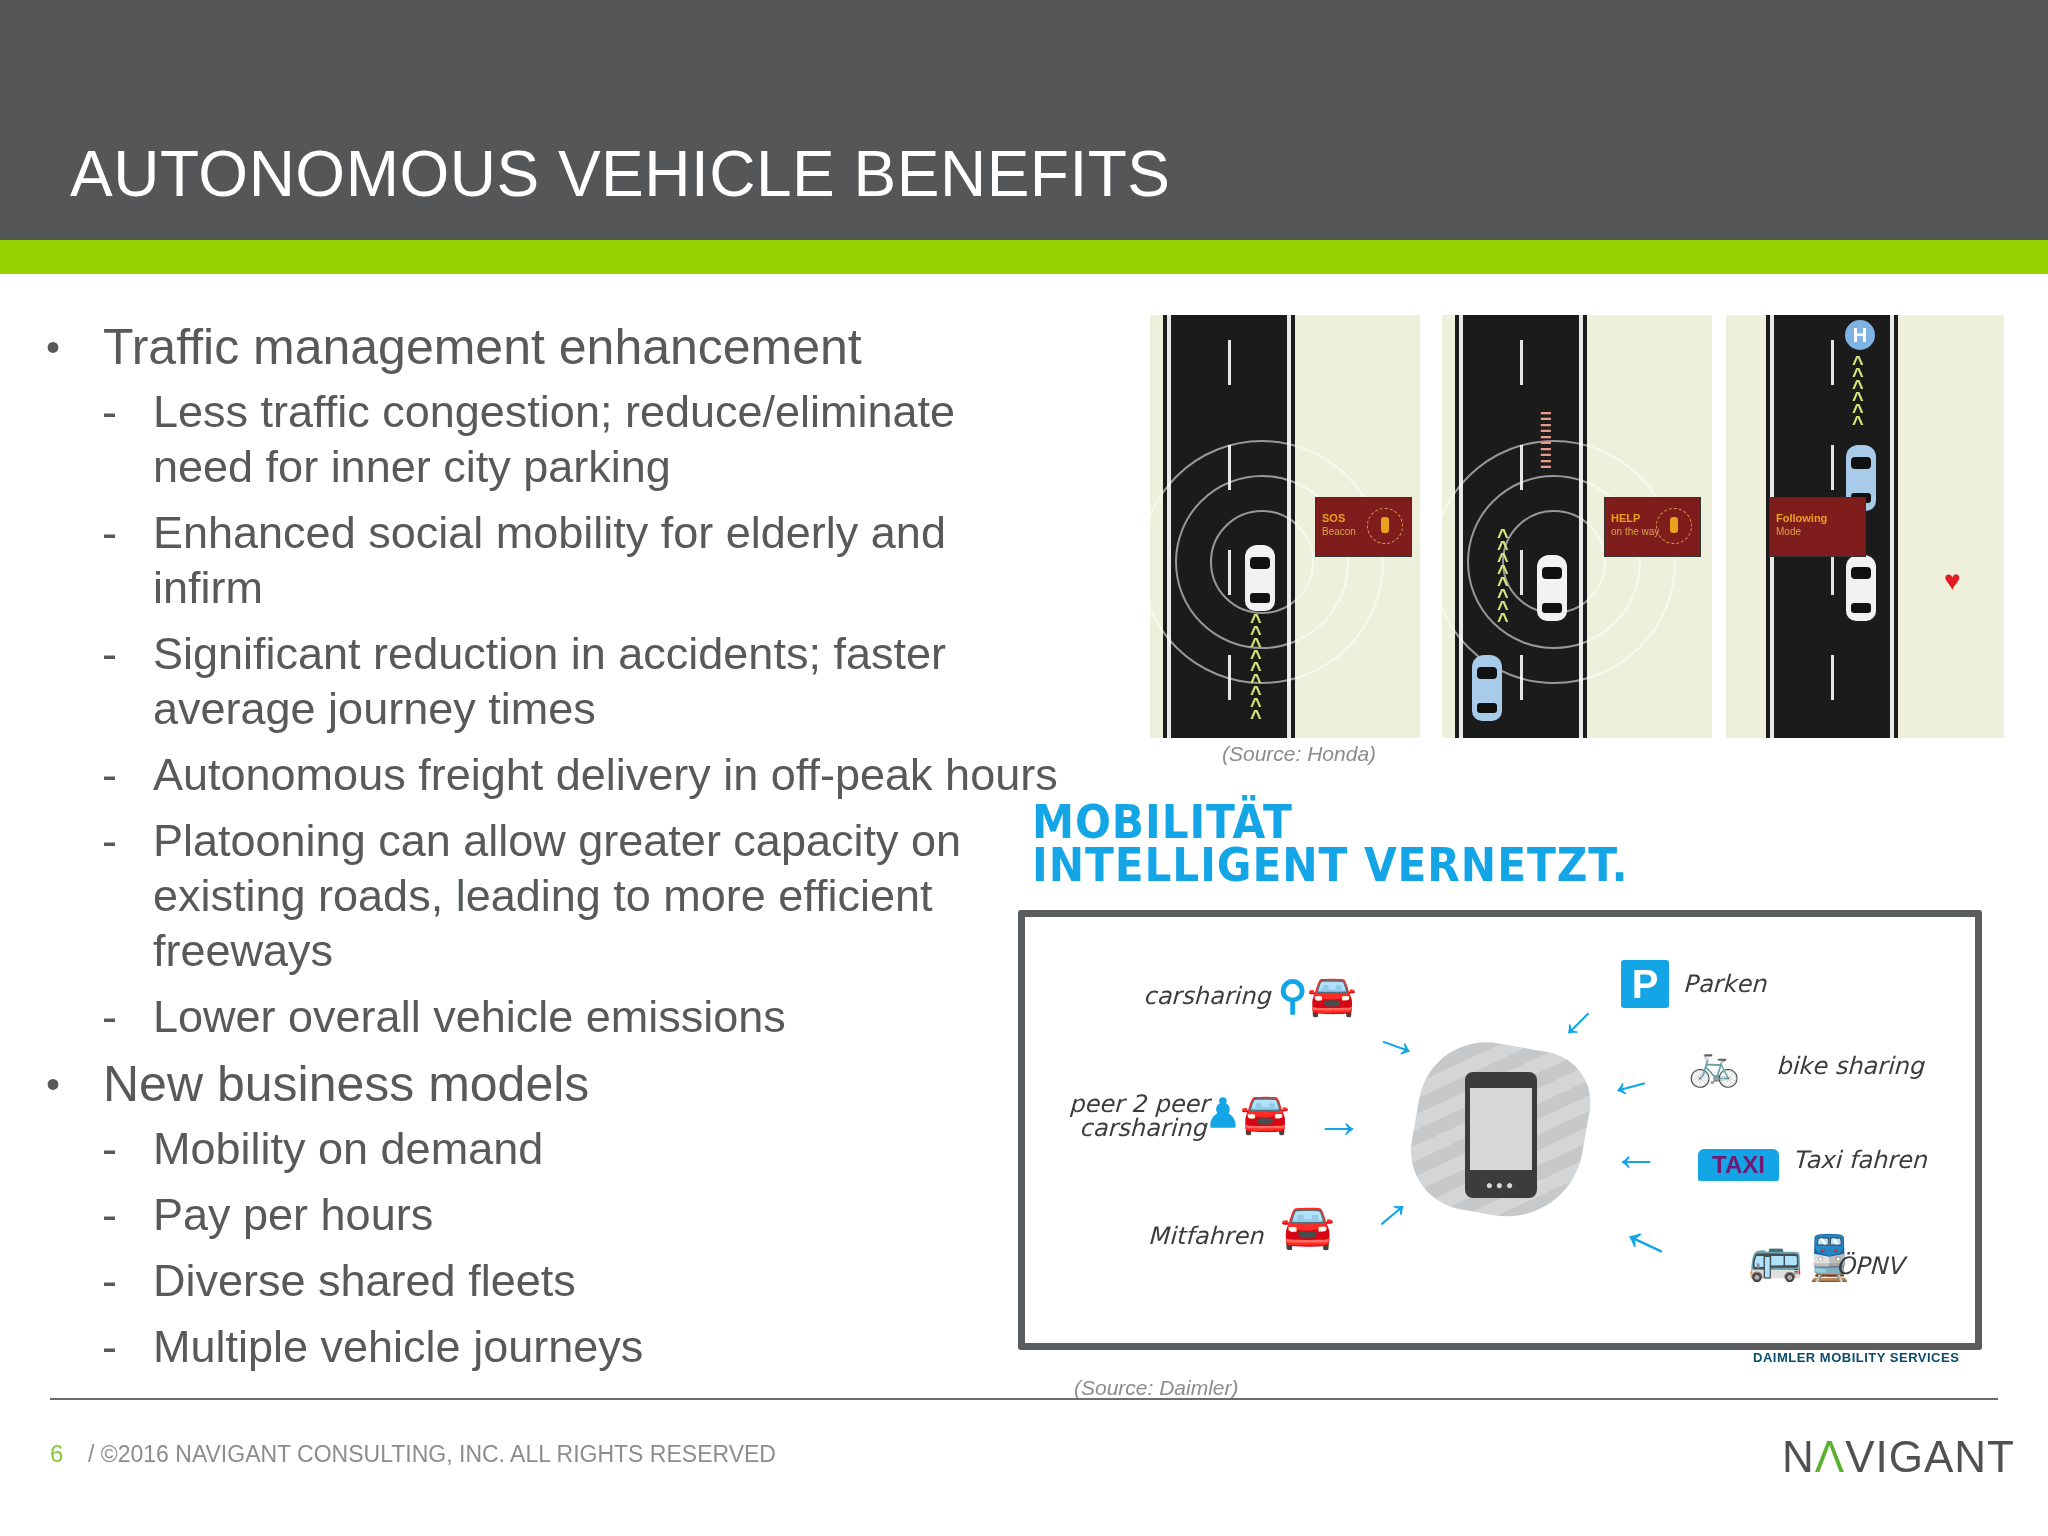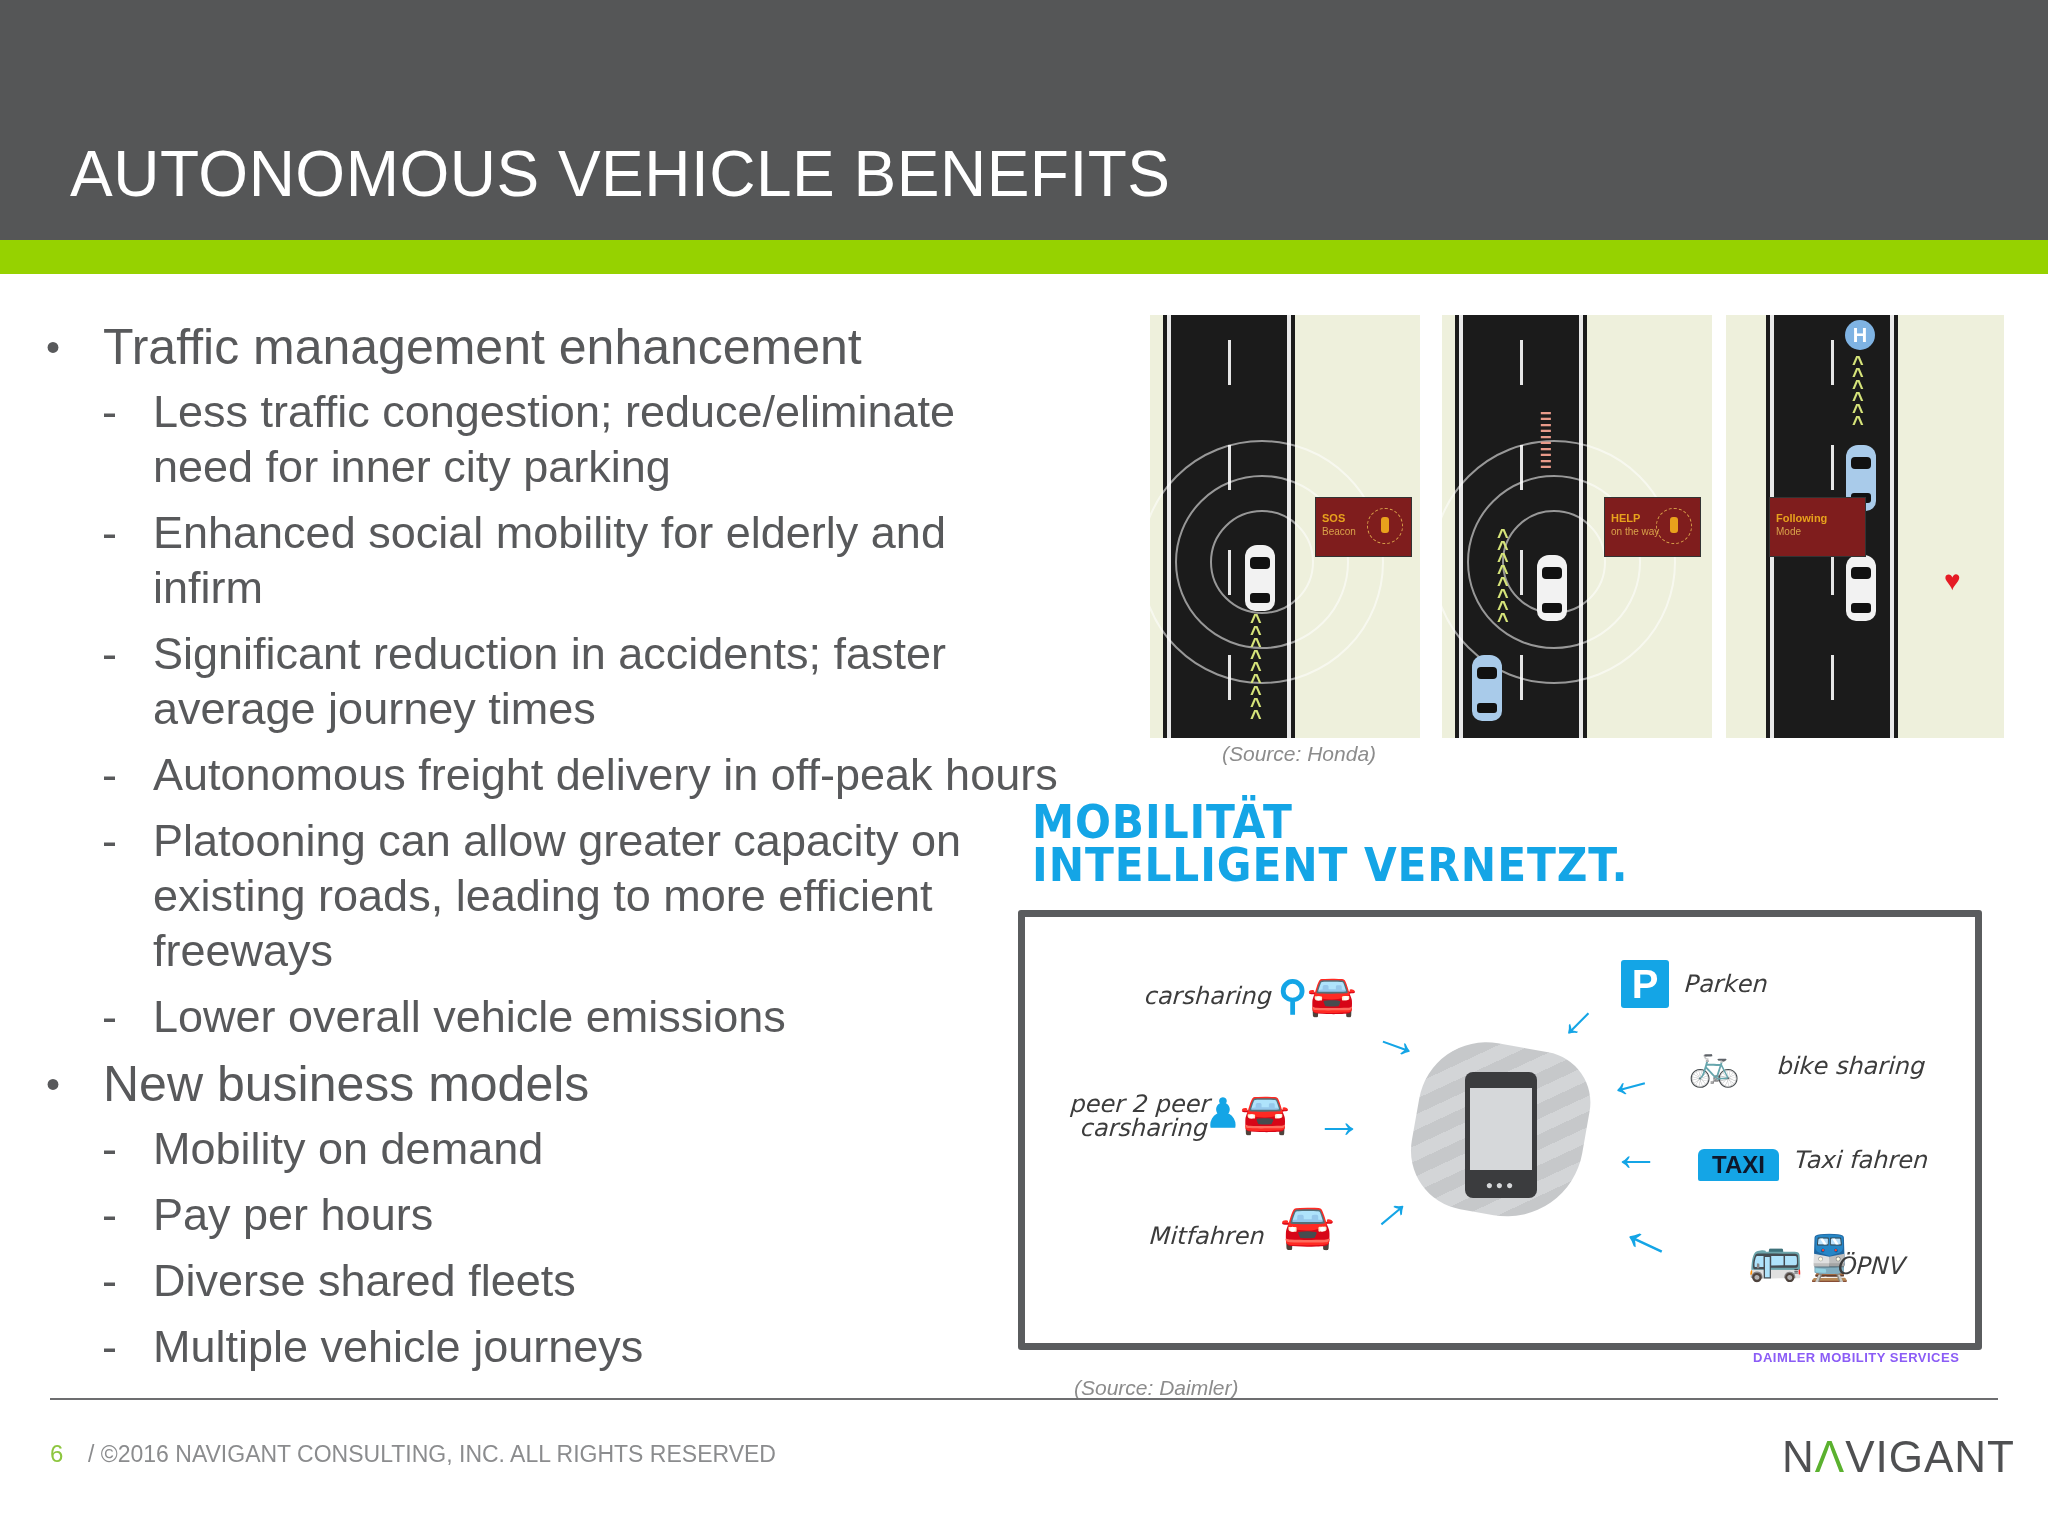--- a/index.html
+++ b/index.html
@@ -33,26 +33,26 @@
   .heart { position:absolute; color:#e51b24; font-size:28px; }
 
   .src { position:absolute; font-style:italic; color:#8c8c8c; font-size:21px; white-space:nowrap; }
 
   .dtitle { position:absolute; left:1032px; top:800px; color:#14a5e6; font-weight:bold; font-size:47px; line-height:43px; letter-spacing:1px; transform:scaleX(0.9); transform-origin:left top; white-space:nowrap; font-family:"DejaVu Sans", sans-serif; }
   .frame { position:absolute; left:1018px; top:910px; width:950px; height:426px; border:7px solid #5a5c5e; border-radius:3px; background:#ffffff; }
   .dlabel { position:absolute; color:#3c3c3c; font-style:italic; font-size:24px; white-space:nowrap; font-family:"DejaVu Sans", sans-serif; transform:skewX(-4deg); }
   .dicon { position:absolute; color:#14a5e6; font-weight:bold; }
   .arrow { position:absolute; color:#14a5e6; font-size:48px; line-height:1; }
   .pbox { position:absolute; background:#14a5e6; color:#fff; font-weight:bold; font-size:40px; width:48px; height:48px; text-align:center; line-height:48px; border-radius:3px; }
-  .taxi { position:absolute; background:#14a5e6; color:#0f172a; font-weight:bold; font-size:24px; padding:2px 14px; border-radius:6px 6px 2px 2px; }
+  .taxi { position:absolute; background:#14a5e6; color:#701a75; font-weight:bold; font-size:24px; padding:2px 14px; border-radius:6px 6px 2px 2px; }
   .scribble { position:absolute; left:1415px; top:1045px; width:170px; height:170px; background:repeating-linear-gradient(-35deg,#c6c8ca 0 14px,#d3d5d7 14px 28px); transform:rotate(10deg); border-radius:40% 30% 45% 35%; }
   .phone { position:absolute; left:1465px; top:1072px; width:72px; height:126px; background:#3b3c3e; border-radius:8px; }
   .phone .screen { position:absolute; left:5px; top:16px; width:62px; height:82px; background:#d6d8da; }
   .phone .dots { position:absolute; left:0; width:72px; bottom:6px; text-align:center; color:#d6d8da; font-size:12px; letter-spacing:3px; }
-  .daimlerfoot { position:absolute; left:1753px; top:1350px; color:#8b5cf6; font-weight:bold; font-size:13px; letter-spacing:0.5px; white-space:nowrap;text-align:center; }
+  .daimlerfoot { position:absolute; left:1753px; top:1350px; color:#0c4a6e; font-weight:bold; font-size:13px; letter-spacing:0.5px; white-space:nowrap;text-align:center; }
 
   .footline { position:absolute; left:50px; top:1398px; width:1948px; height:2px; background:#6d6e70; }
   .pagenum { position:absolute; left:50px; top:1440px; font-size:24px; color:#8dc63f; }
   .copyright { position:absolute; left:88px; top:1441px; font-size:23px; color:#8b8c8e; white-space:nowrap; }
   .logo { position:absolute; left:1782px; top:1432px; font-size:44px; color:#4f5052; letter-spacing:1px; white-space:nowrap; }
   .logo .a { color:#5bb12f; }
 </style>
 </head>
 <body>
 

